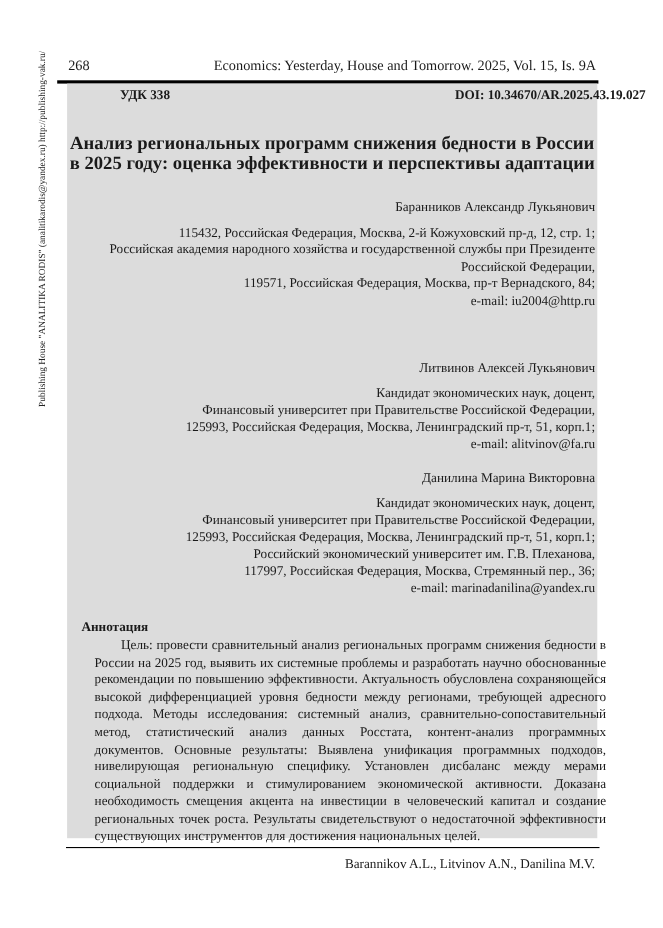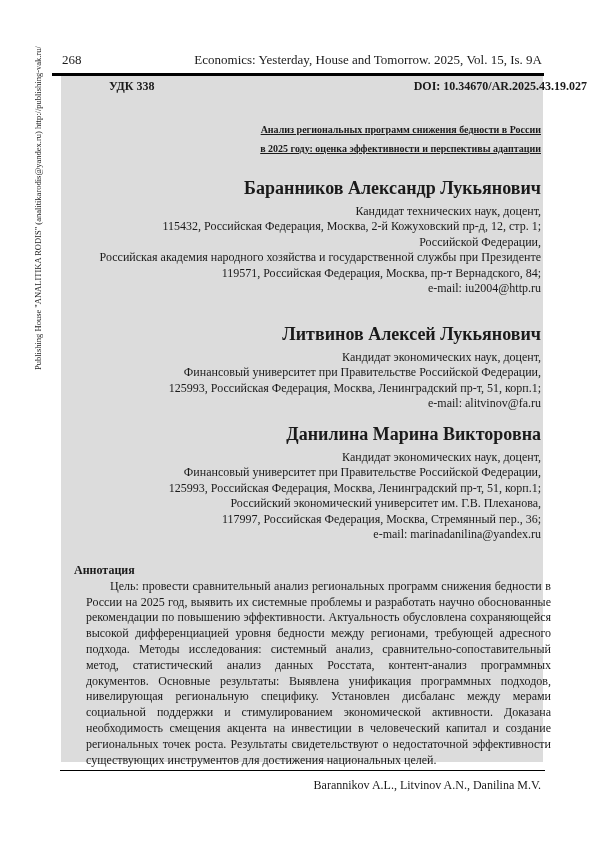--- a/index.html
+++ b/index.html
@@ -7,23 +7,23 @@
          font-family: "Liberation Serif", "DejaVu Serif", serif; color: #1a1a1a; }
   .abs { position: absolute; }
   .running-head { top: 52px; left: 62px; width: 480px; height: 16px; font-size: 13px; }
   .running-head .pgnum { position: absolute; left: 0; top: 0; }
   .running-head .journal { position: absolute; right: 0; top: 0; white-space: nowrap; }
   .top-rule { top: 73px; left: 52px; width: 492px; height: 3px; background: #000; }
   .gray-box { top: 76px; left: 61px; width: 482px; height: 686px; background: #dcdcdc; }
   .udk-row { top: 79px; left: 63px; width: 478px; height: 16px; font-size: 12px; font-weight: bold; margin-left: 46px; }
   .udk-row .udk { position: absolute; left: 0; top: 0; }
   .udk-row .doi { position: absolute; right: 0; top: 0; }
-  .title { top: 120px; left: 63px; width: 478px; text-align: right; font-size: 10px; font-weight: bold; line-height: 19px; text-decoration: underline; }
+  .title { top: 120px; left: 63px; width: 478px; text-align: center; font-size: 17px; font-weight: bold; line-height: 19px; }
   .author-block { left: 63px; width: 478px; text-align: right; font-size: 12px; line-height: 15.4px; }
-  .author-block .name { font-size: 18px; font-weight: bold; margin-bottom: 7px; line-height: 17px; }
+  .author-block .name { font-size: 12px; font-weight: normal; margin-bottom: 7px; line-height: 17px; }
   .author-block .line { white-space: nowrap; }
   .a1 { top: 180px; }
   .a2 { top: 326px; }
   .a3 { top: 426px; }
   .abstract { top: 563px; left: 75px; width: 478px; font-size: 12px; line-height: 15.8px; }
   .abstract .head { font-weight: bold; margin-left: -1px; }
   .abstract .body { margin-left: 11px; margin-right: 2px; text-align: justify; text-indent: 24px; }
   .bottom-rule { top: 770px; left: 60px; width: 485px; height: 1px; background: #000; }
   .footer-authors { top: 778px; right: 62px; font-size: 12px; white-space: nowrap; }
   .side-text { left: 33px; top: 370px; font-size: 8.5px; white-space: nowrap; color: #222;
@@ -47,24 +47,23 @@
   <span class="doi">DOI: 10.34670/AR.2025.43.19.027</span>
 </div>
 
 <div class="abs title">
   <div>Анализ региональных программ снижения бедности в России</div>
   <div>в 2025 году: оценка эффективности и перспективы адаптации</div>
 </div>
 
 <div class="abs author-block a1">
   <div class="name">Баранников Александр Лукьянович</div>
-  <div class="line">Кандидат технических наук, доцент,</div>
   <div class="line">115432, Российская Федерация, Москва, 2-й Кожуховский пр-д, 12, стр. 1;</div>
+  <div class="line">Российская академия народного хозяйства и государственной службы при Президенте</div>
   <div class="line">Российской Федерации,</div>
-  <div class="line">Российская академия народного хозяйства и государственной службы при Президенте</div>
   <div class="line">119571, Российская Федерация, Москва, пр-т Вернадского, 84;</div>
   <div class="line">e-mail:  iu2004@http.ru</div>
 </div>
 
 <div class="abs author-block a2">
   <div class="name">Литвинов Алексей Лукьянович</div>
   <div class="line">Кандидат экономических наук, доцент,</div>
   <div class="line">Финансовый университет при Правительстве Российской Федерации,</div>
   <div class="line">125993, Российская Федерация, Москва, Ленинградский пр-т, 51, корп.1;</div>
   <div class="line">e-mail:  alitvinov@fa.ru</div>

